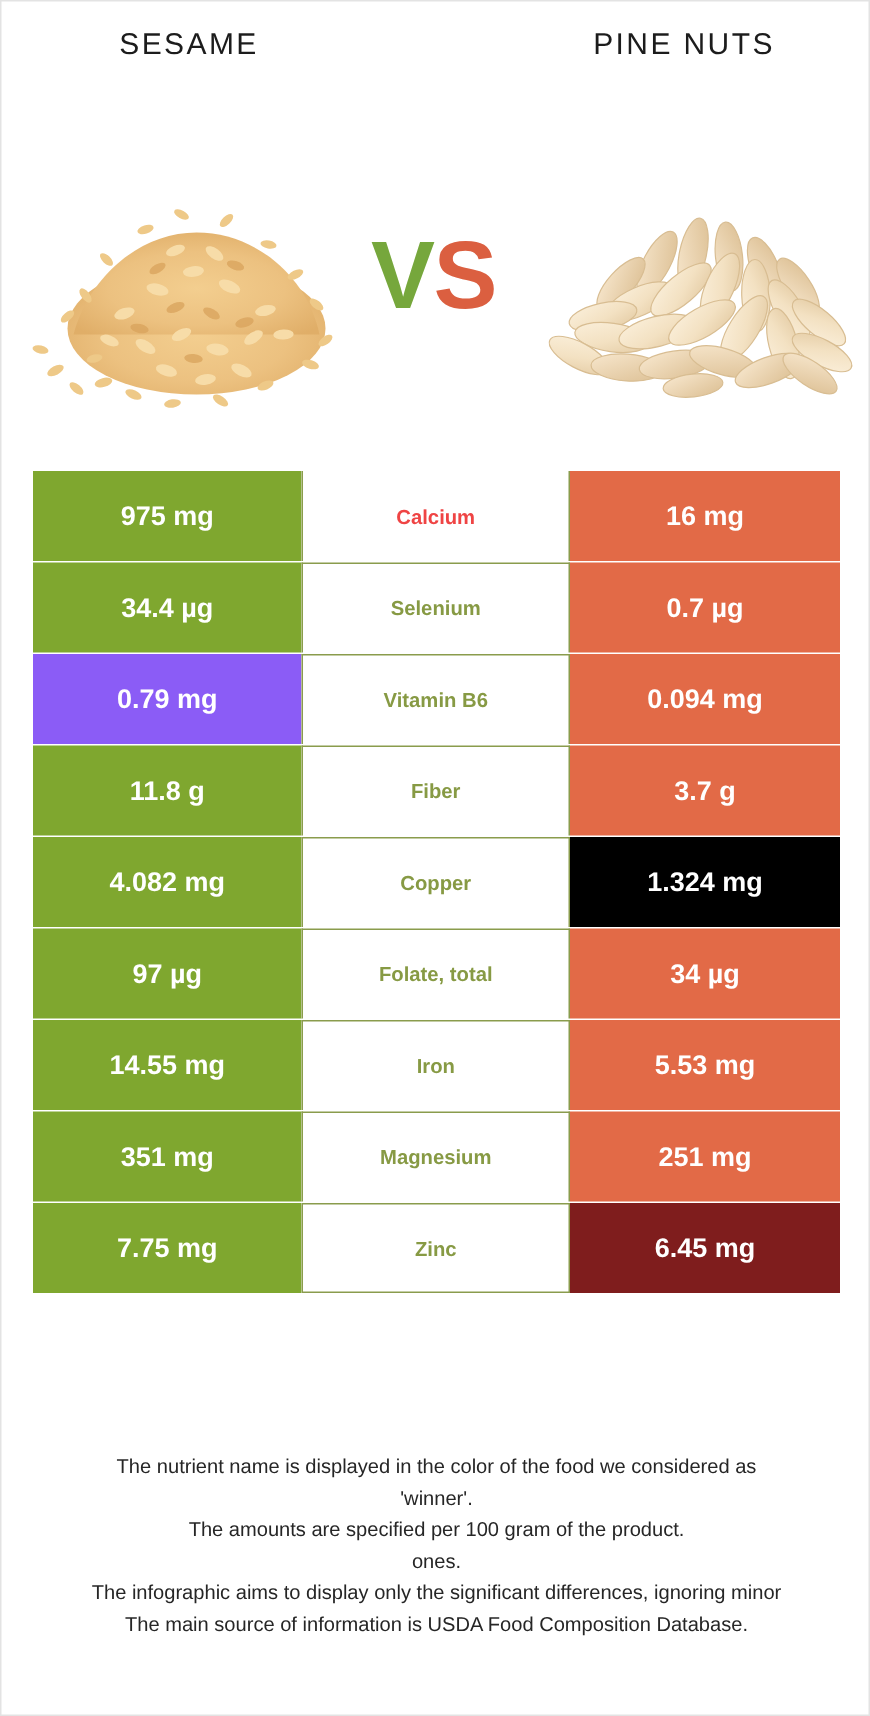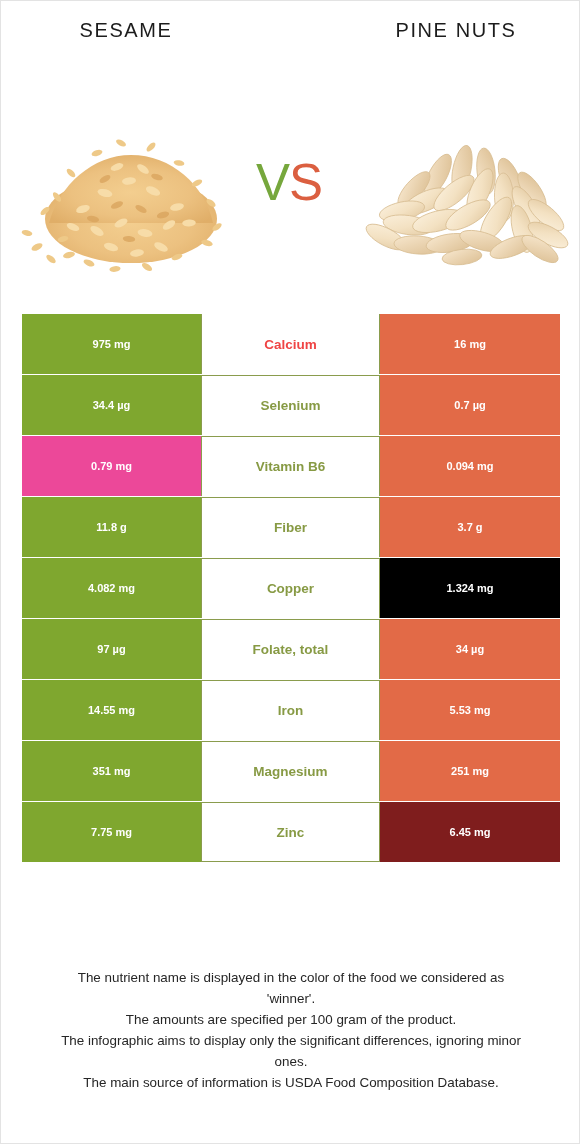--- a/index.html
+++ b/index.html
@@ -61,23 +61,23 @@
   .food-photo.left  { left: 10px; }
   .food-photo.right { left: 345px; }
 
   .vs {
     position: absolute;
     left: 213px;
     top: 38px;
     width: 150px;
     height: 96px;
     text-align: center;
-    font-size: 51px;
+    font-size: 64px;
     line-height: 96px;
-    font-weight: 400;
+    font-weight: 700;
     letter-spacing: -1px;
     font-family: "Liberation Serif", "DejaVu Serif", serif;
     white-space: nowrap;
     z-index: 5;
   }
   .vs .v { font-family: "Liberation Sans", sans-serif; }
   .vs .s { font-family: "Liberation Sans", sans-serif; }
 
   
   .table {
@@ -90,21 +90,21 @@
     display: flex;
     width: 100%;
     height: 60px;
     margin-bottom: 1px;
   }
   .cell {
     display: flex;
     align-items: center;
     justify-content: center;
     box-sizing: border-box;
-    font-size: 11px;
+    font-size: 18px;
     font-weight: 600;
     height: 60px;
   }
   .cell.left {
     width: 179px;
     color: #ffffff;
   }
   .cell.mid {
     width: 179px;
     background: #ffffff;
@@ -275,21 +275,21 @@
         <div class="cell left" style="background: rgb(127, 167, 47);">975 mg</div>
         <div class="cell mid" style="color: #ef4444; border-top: none; border-left: 1px solid rgb(138, 156, 77); border-right: 1px solid rgb(138, 156, 77); border-bottom: none;">Calcium</div>
         <div class="cell right" style="background: rgb(226, 106, 71);">16 mg</div>
       </div>
       <div class="row">
         <div class="cell left" style="background: rgb(127, 167, 47);">34.4 µg</div>
         <div class="cell mid" style="color: rgb(135, 154, 68); border-top: 1px solid rgb(138, 156, 77); border-left: 1px solid rgb(138, 156, 77); border-right: 1px solid rgb(138, 156, 77); border-bottom: none;">Selenium</div>
         <div class="cell right" style="background: rgb(226, 106, 71);">0.7 µg</div>
       </div>
       <div class="row">
-        <div class="cell left" style="background: #ec4899;">0.79 mg</div>
+        <div class="cell left" style="background: #8b5cf6;">0.79 mg</div>
         <div class="cell mid" style="color: rgb(135, 154, 68); border-top: 1px solid rgb(138, 156, 77); border-left: 1px solid rgb(138, 156, 77); border-right: 1px solid rgb(138, 156, 77); border-bottom: none;">Vitamin B6</div>
         <div class="cell right" style="background: rgb(226, 106, 71);">0.094 mg</div>
       </div>
       <div class="row">
         <div class="cell left" style="background: rgb(127, 167, 47);">11.8 g</div>
         <div class="cell mid" style="color: rgb(135, 154, 68); border-top: 1px solid rgb(138, 156, 77); border-left: 1px solid rgb(138, 156, 77); border-right: 1px solid rgb(138, 156, 77); border-bottom: none;">Fiber</div>
         <div class="cell right" style="background: rgb(226, 106, 71);">3.7 g</div>
       </div>
       <div class="row">
         <div class="cell left" style="background: rgb(127, 167, 47);">4.082 mg</div>
@@ -315,18 +315,18 @@
         <div class="cell left" style="background: rgb(127, 167, 47);">7.75 mg</div>
         <div class="cell mid" style="color: rgb(135, 154, 68); border-width: 1px; border-style: solid; border-color: rgb(138, 156, 77);">Zinc</div>
         <div class="cell right" style="background: #7f1d1d;">6.45 mg</div>
       </div>
     </div>
 
   <div class="footnote">
     <p>The nutrient name is displayed in the color of the food we considered as</p>
     <p>'winner'.</p>
     <p>The amounts are specified per 100 gram of the product.</p>
+    <p>ones.</p>
     <p>The infographic aims to display only the significant differences, ignoring minor</p>
-    <p>ones.</p>
     <p>The main source of information is USDA Food Composition Database.</p>
   </div>
 
 </div>
 
 </body></html>

